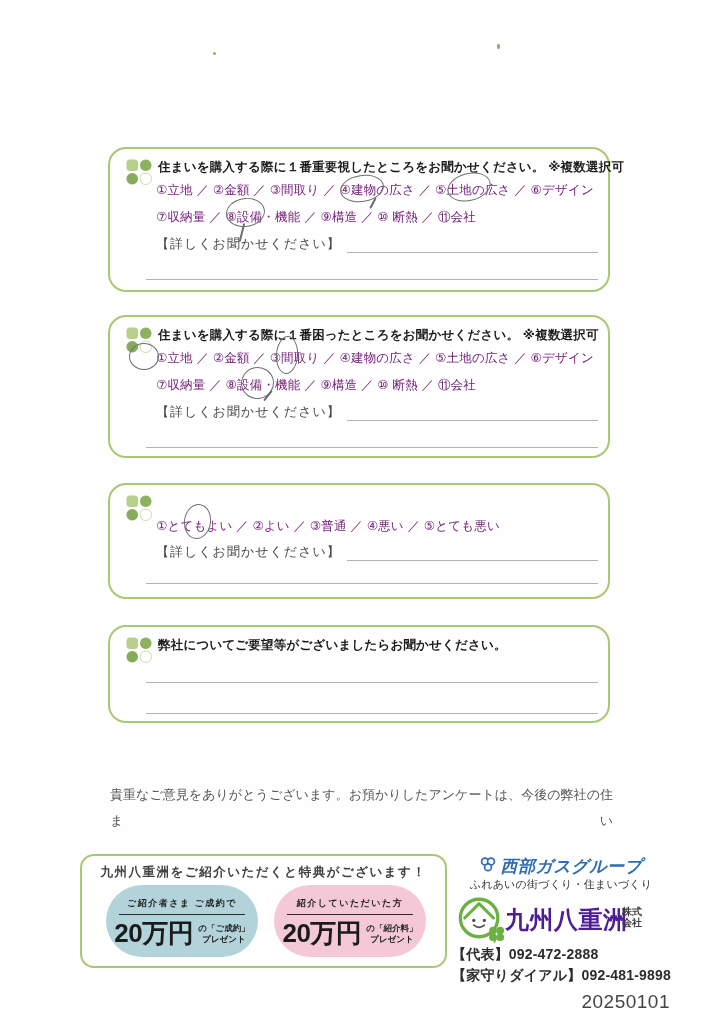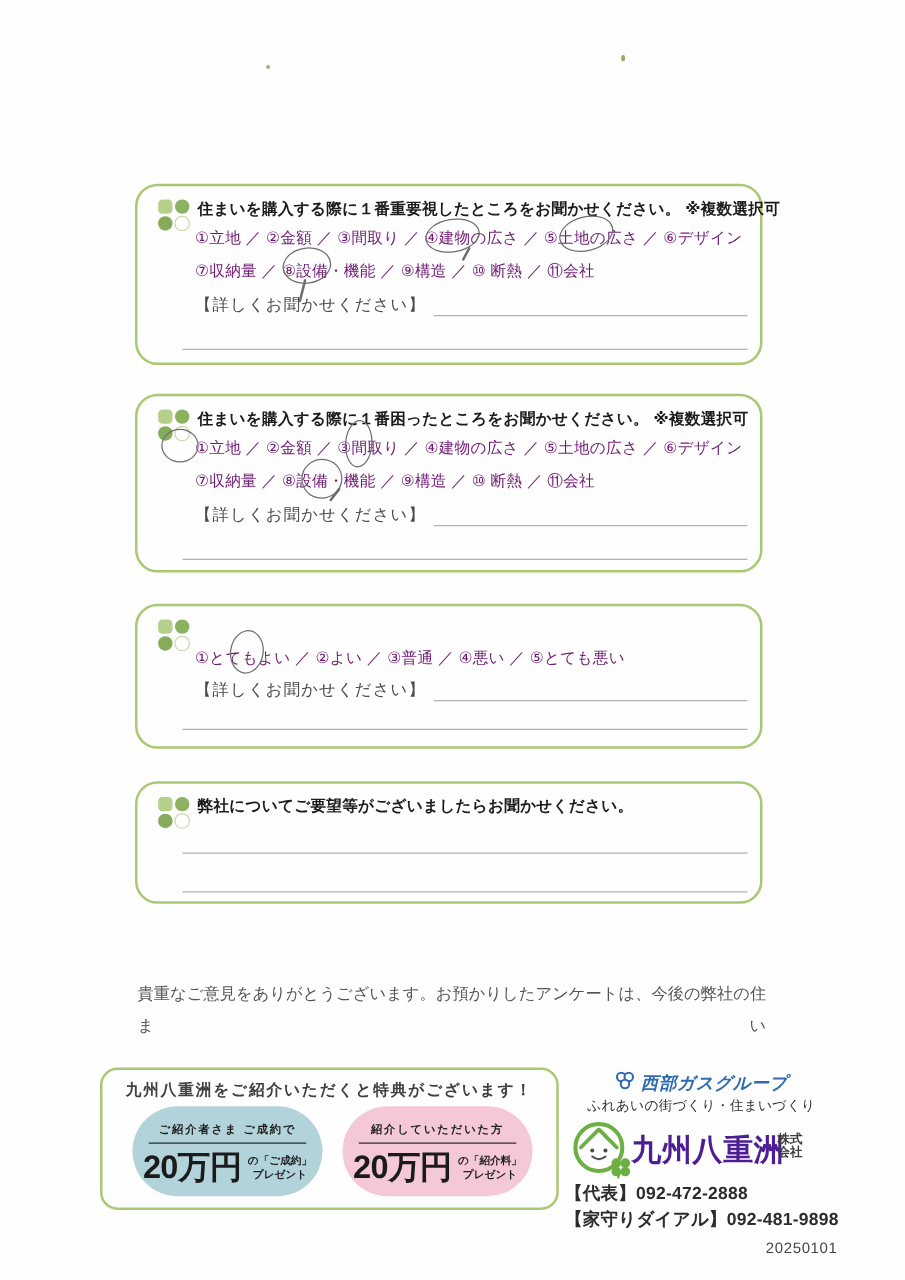--- a/index.html
+++ b/index.html
@@ -66,33 +66,33 @@
   }
   .pill .div{border-top:1.3px solid #2b2b2b;margin:4px 13px 0 13px;}
   .pill .amtrow{display:flex;justify-content:center;align-items:center;margin-top:1px;}
   .pill .amt{font-size:26px;font-weight:800;color:#1b1b1b;letter-spacing:-.5px;}
   .pill .note{margin-left:5px;font-size:8.5px;font-weight:bold;color:#222;line-height:11px;white-space:nowrap;}
   .pill .note .n2{text-align:center;}
 
   
   .company{position:absolute;left:452px;top:858px;width:218px;}
   .grouprow{display:flex;align-items:center;justify-content:center;gap:5px;height:17px;}
-  .grouptext{font-size:14px;font-weight:bold;font-style:italic;color:#2f6db0;letter-spacing:.5px;white-space:nowrap;}
+  .grouptext{font-size:17px;font-weight:bold;font-style:italic;color:#2f6db0;letter-spacing:.5px;white-space:nowrap;}
   .tagline{margin-top:2px;text-align:center;font-size:11px;font-weight:normal;color:#333;letter-spacing:.2px;white-space:nowrap;}
   .namerow{position:relative;height:50px;margin-top:1px;}
   .homelogo{position:absolute;left:4px;top:0;}
   .coname{
     position:absolute;left:53px;top:11px;font-size:24px;font-weight:bold;
     color:#4c1d95;letter-spacing:.5px;white-space:nowrap;
   }
   .cosuffix{position:absolute;left:170px;top:13px;font-size:10px;font-weight:bold;color:#3d3d3d;line-height:11px;}
   .phone{font-size:14px;font-weight:bold;color:#2c2c2c;letter-spacing:.2px;white-space:nowrap;}
   .phone.p1{margin-top:3px;}
   .phone.p2{margin-top:3px;}
-  .docdate{margin-top:6px;text-align:right;font-size:12px;color:#454545;letter-spacing:.5px;}
+  .docdate{margin-top:6px;text-align:right;font-size:19px;color:#454545;letter-spacing:.5px;}
 </style>
 </head>
 <body>
 
 <div class="page">
 
   <div class="speck s1"></div>
   <div class="speck s2"></div>
 
   <section class="qbox" style="top:147px;height:145px;">

